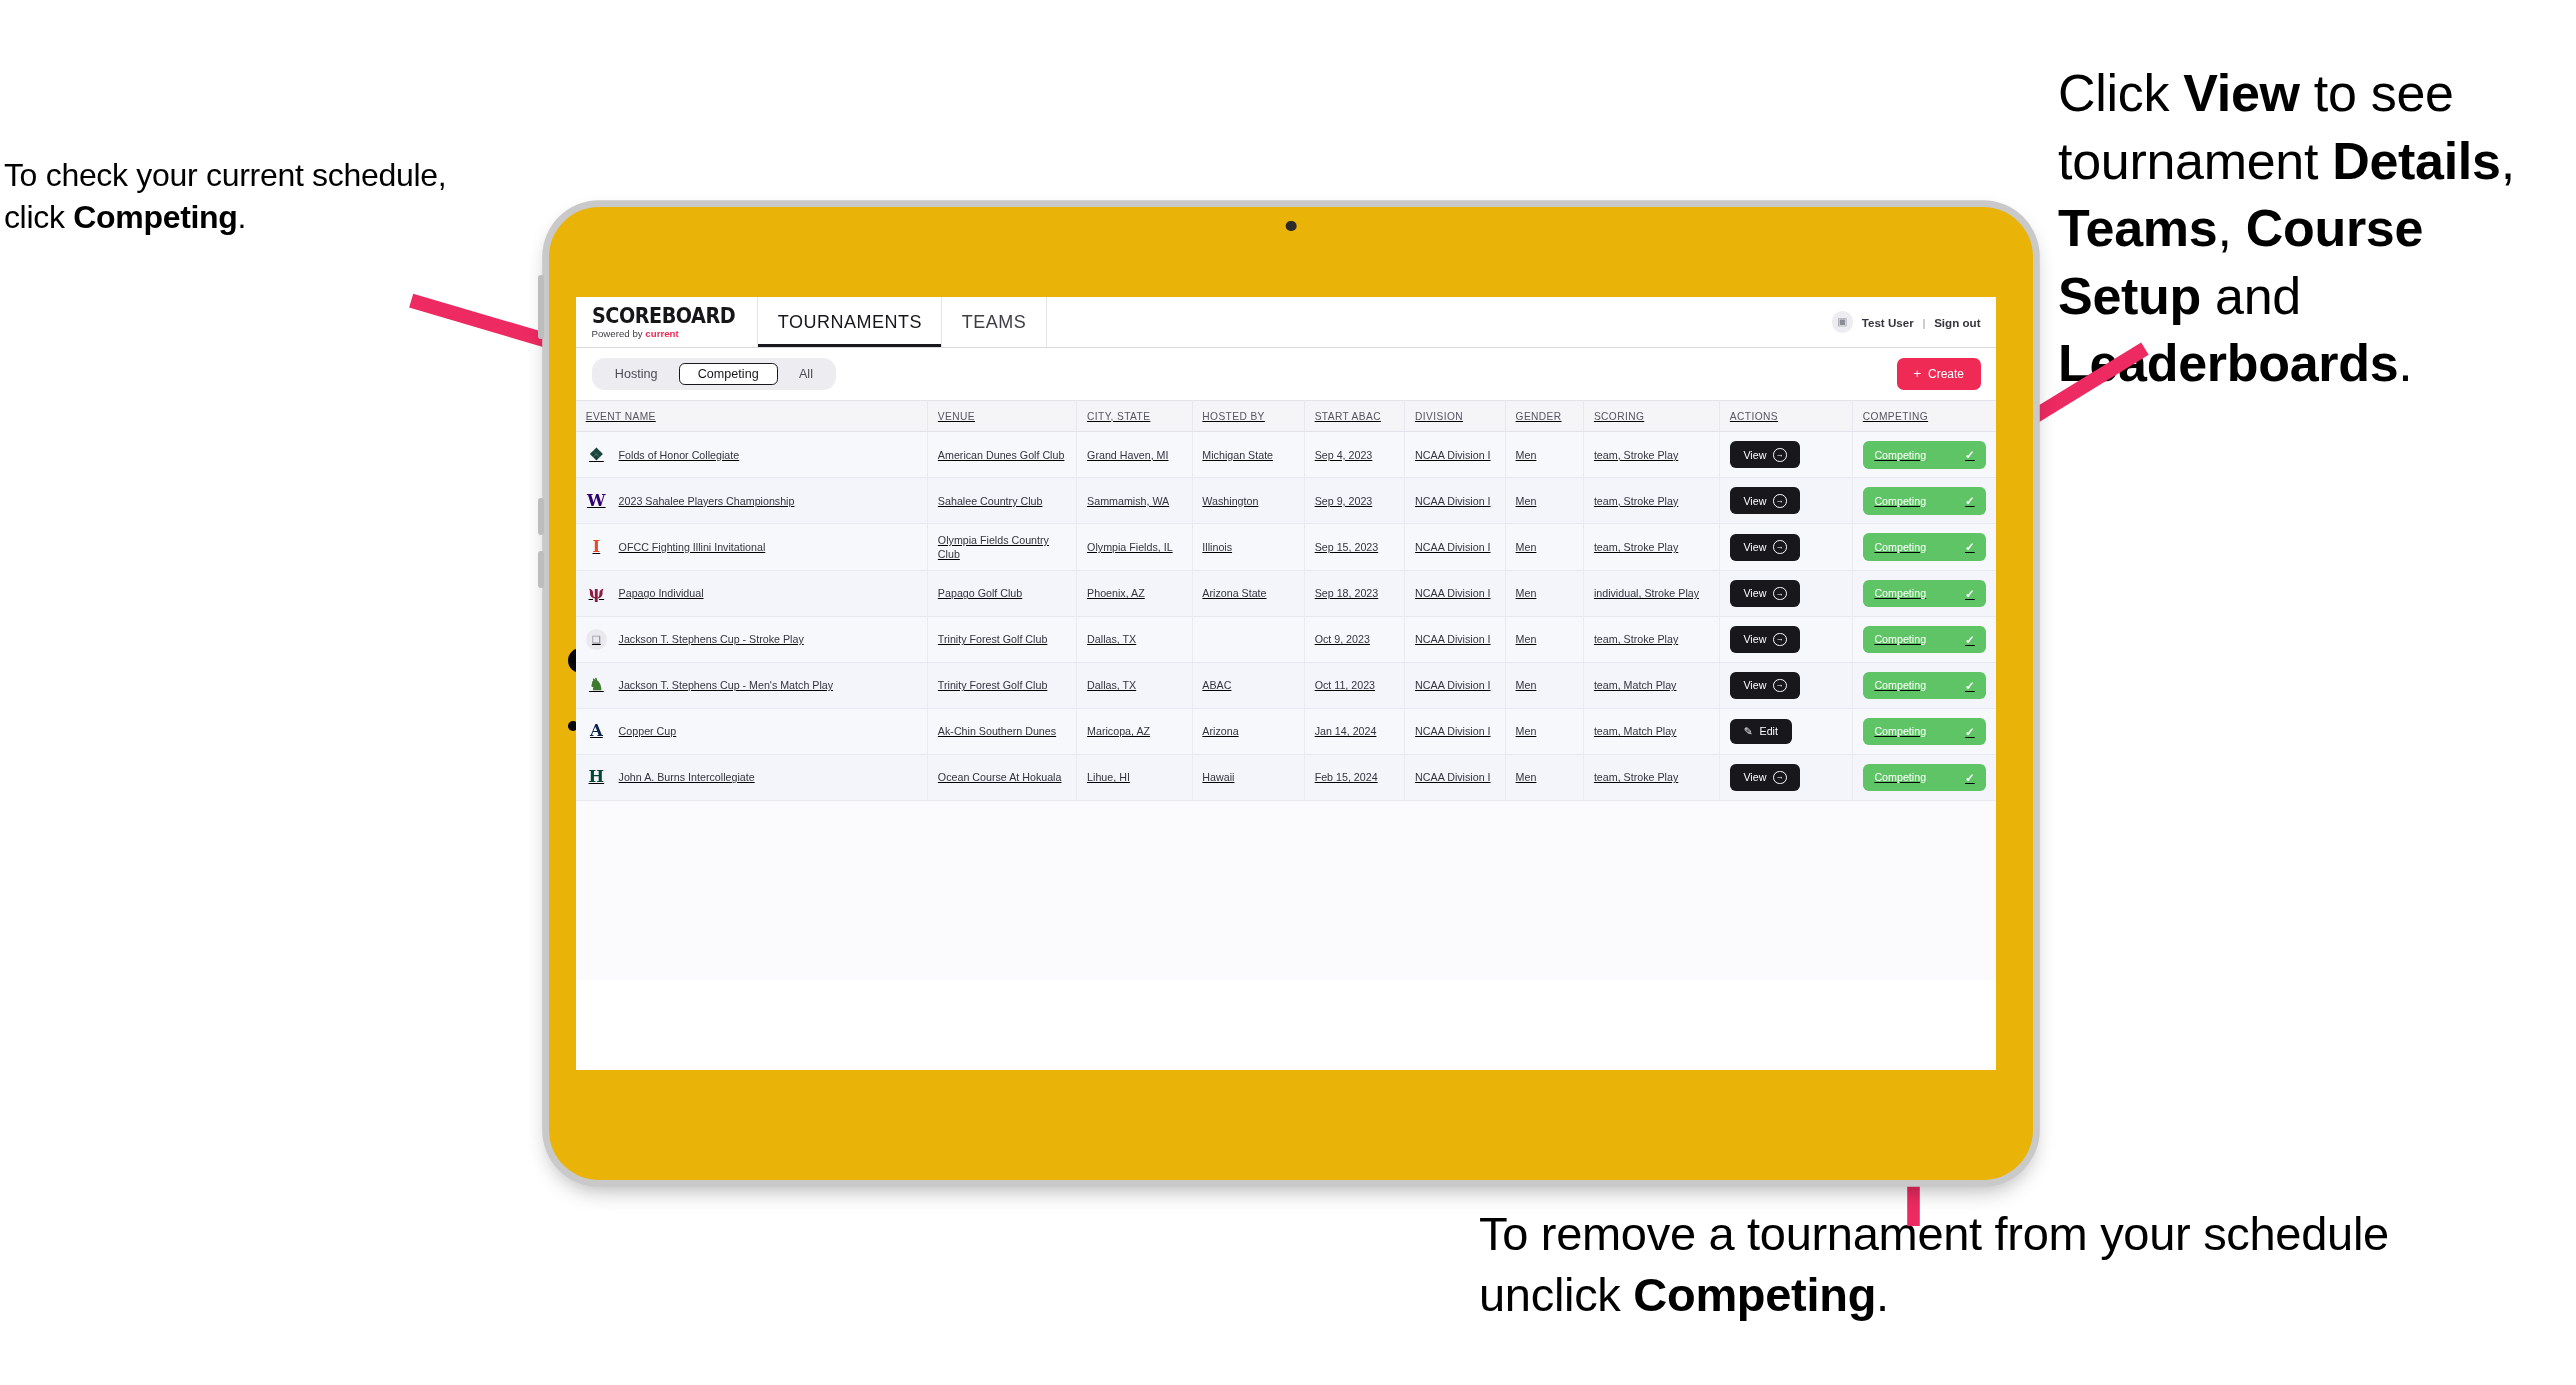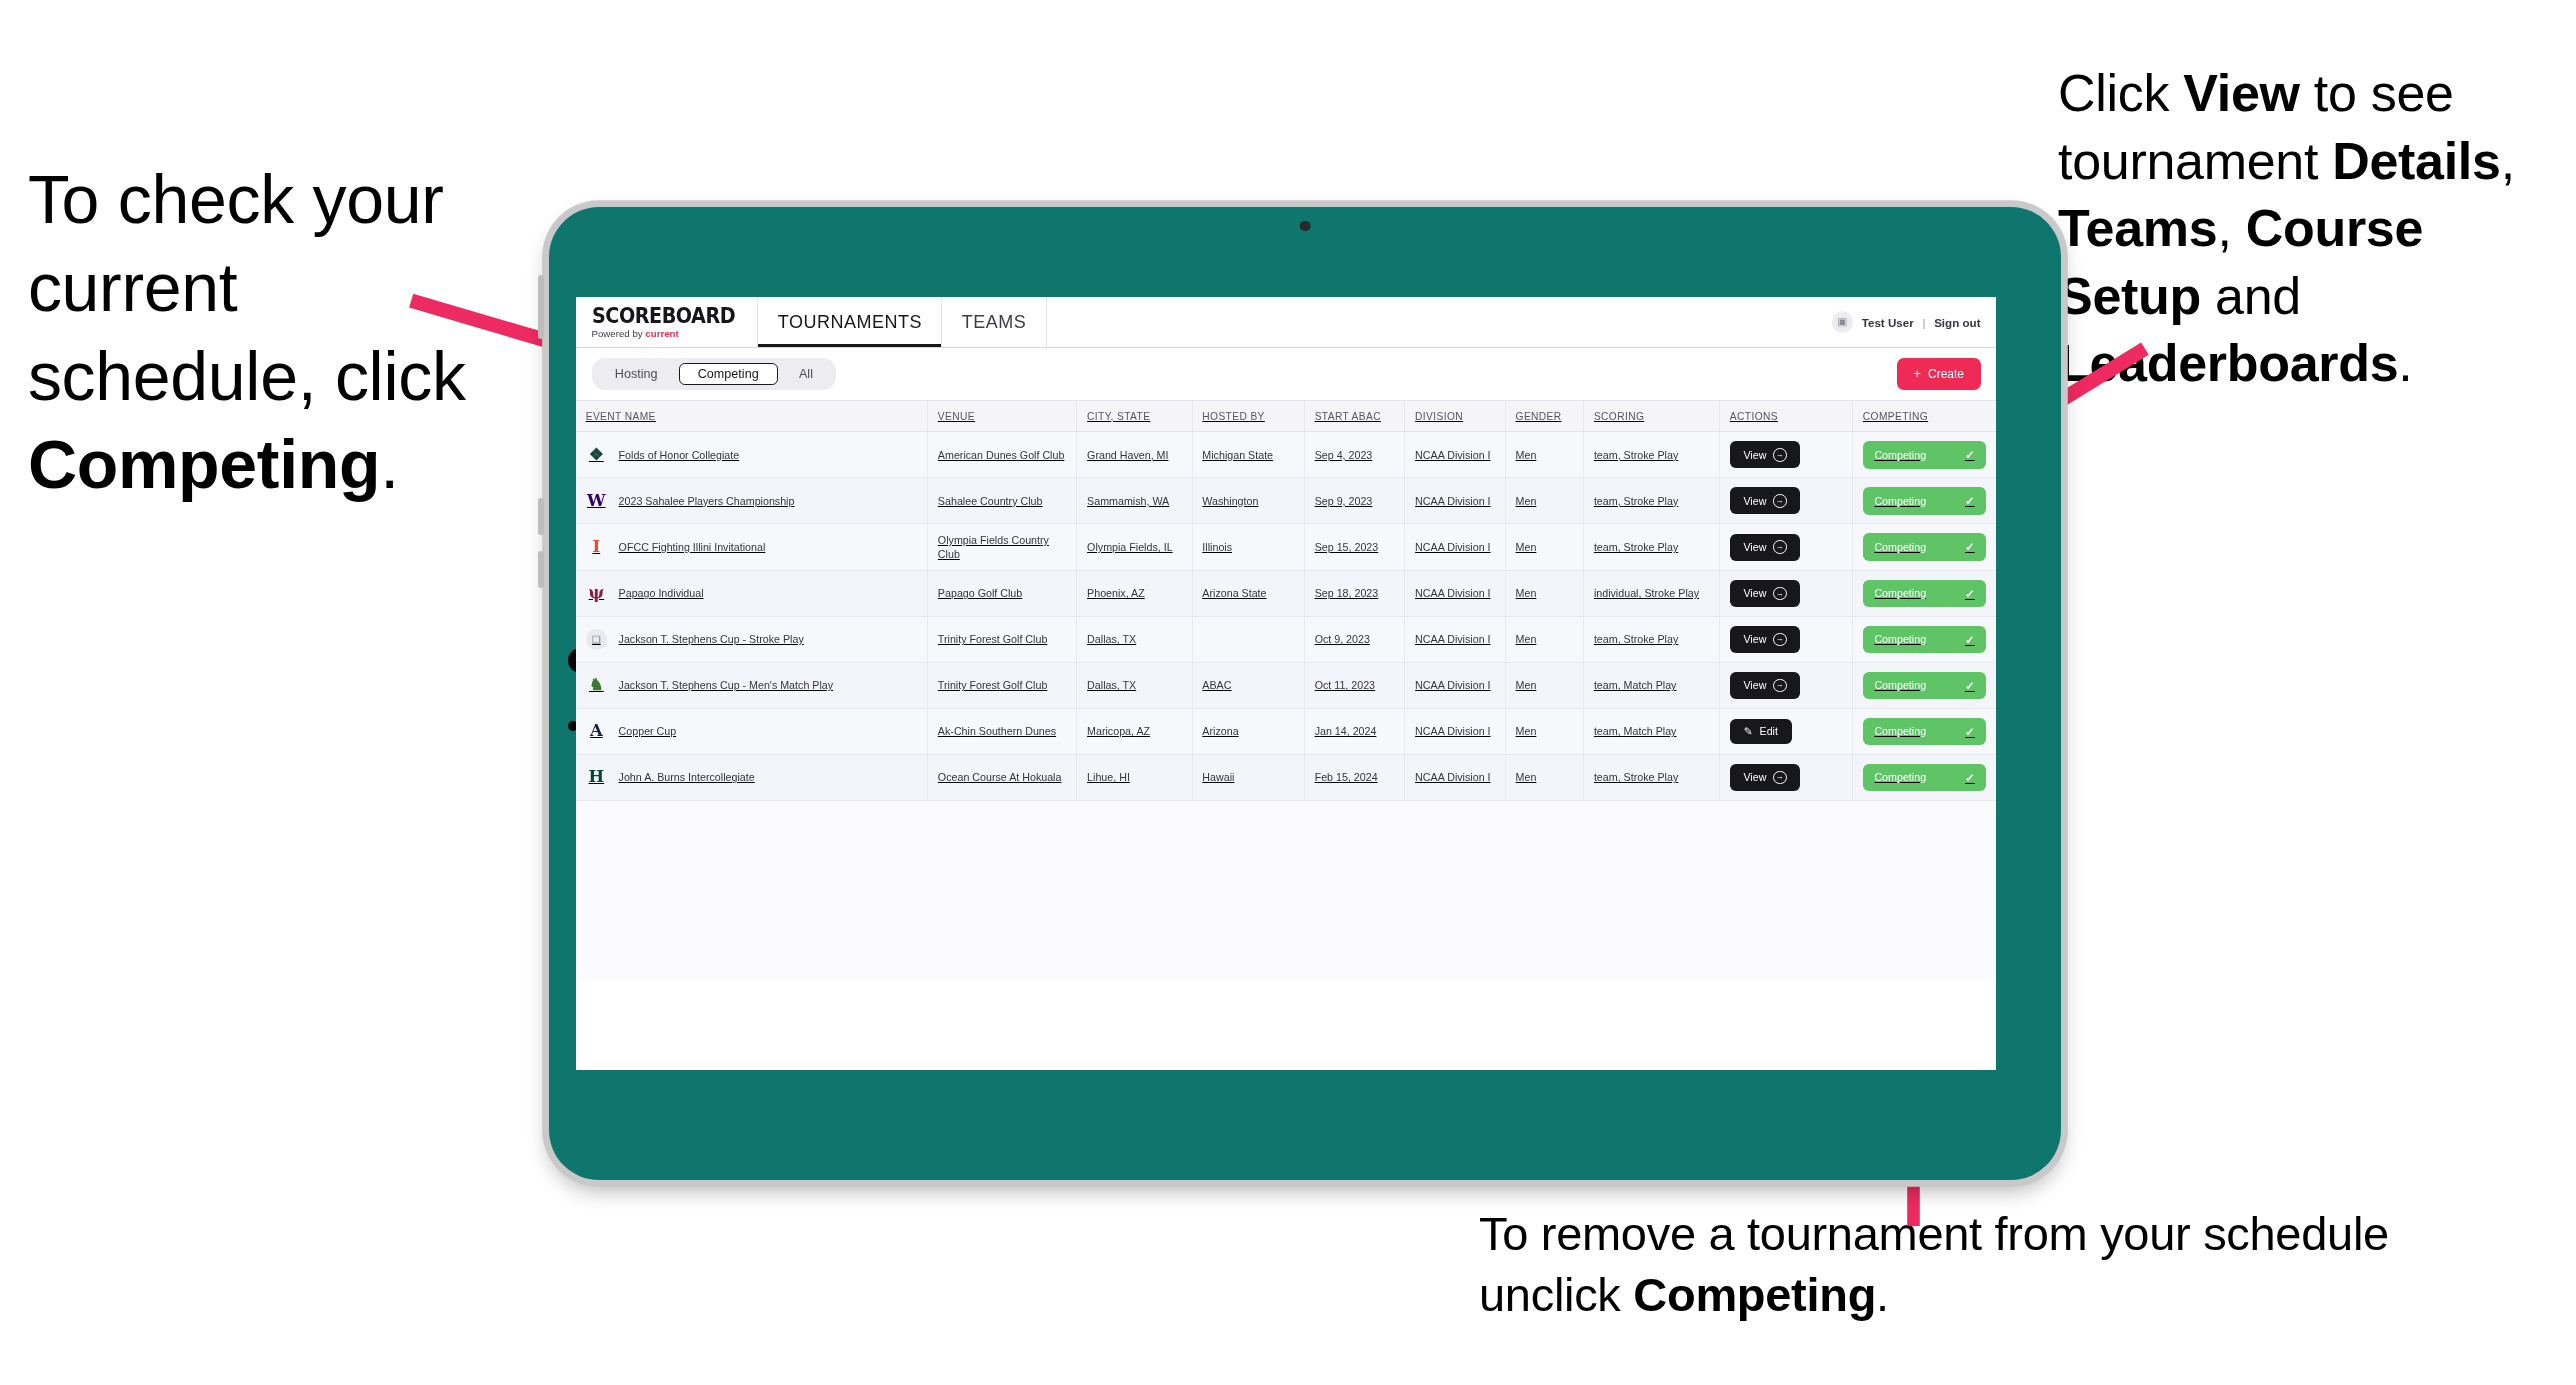--- a/index.html
+++ b/index.html
@@ -17,44 +17,42 @@
     color:#000;
     font-family:"Liberation Sans", sans-serif;
     font-weight:400;
     line-height:1.30;
     letter-spacing:-0.3px;
   }
   .annot b{font-weight:700;}
 
   #annot-left{
     left:3.9px;top:155px;width:456px;
-    font-size:68px;
-    margin-left:24px;
+    font-size:32px;
   }
   #annot-topright{
     left:2058px;top:60px;width:518px;
     font-size:52px;
   }
   #annot-bottomright{
     left:1479px;top:1203px;width:1028px;
     font-size:47px;
   }
 
   
   .arrow-svg{position:absolute;pointer-events:none;}
 
   
   #tablet{
     position:absolute;
     left:549px;top:207px;
     width:1484px;height:973px;
-    background:#0f766e;
+    background:#eab308;
     border-radius:50px;
     box-shadow:0 0 0 6.8px #c9c9c9, 0 9.7px 21.3px rgba(0,0,0,.30);
-    padding-left:28px;
   }
   #tablet .cam{
     position:absolute;left:50%;top:13.6px;transform:translateX(-50%);
     width:10.7px;height:10.7px;border-radius:50%;
     background:#2a2a2a;
   }
   .sidebtn{
     position:absolute;left:-10.7px;width:5.8px;border-radius:2.9px;background:#bdbdbd;
   }
   #sb1{top:68px;height:64px;}

